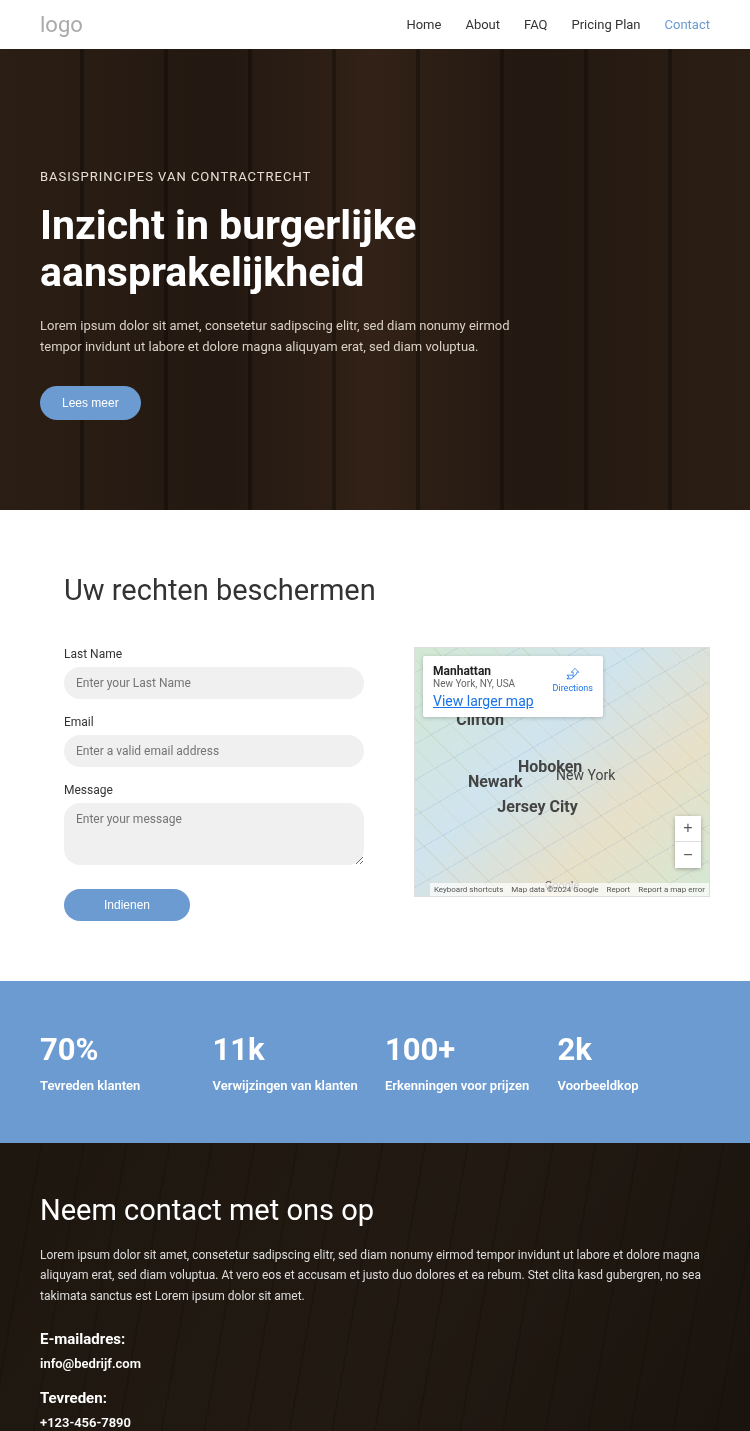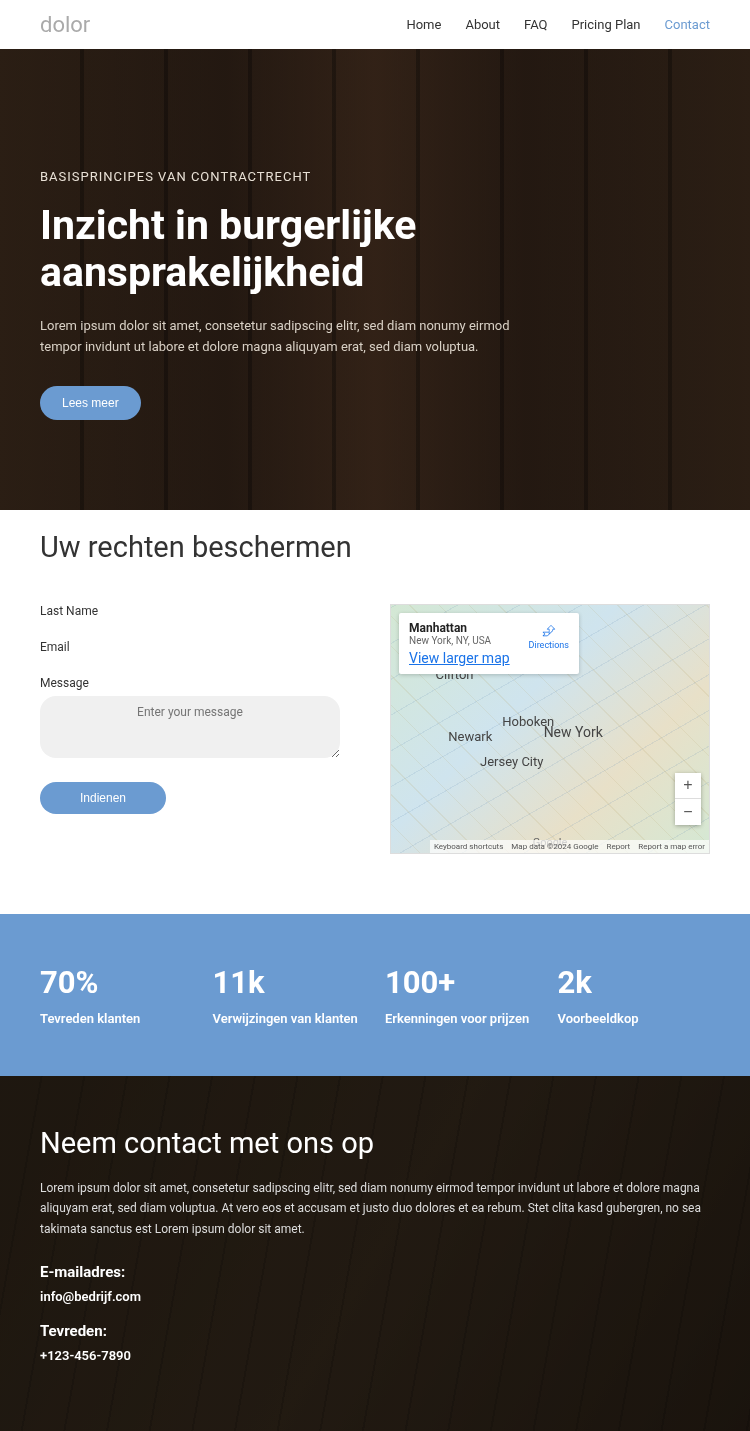--- a/index.html
+++ b/index.html
@@ -15,45 +15,45 @@
 
 .hero { position: relative; padding: 120px 40px 90px; color: #fff; background: linear-gradient(rgba(30,20,15,0.55), rgba(30,20,15,0.55)), linear-gradient(90deg, #3a2a1a 0%, #2a1e14 30%, #4a3220 50%, #2a1e14 70%, #3a2a1a 100%); overflow: hidden; }
 .hero::before { content:""; position:absolute; inset:0; background: repeating-linear-gradient(90deg, transparent 0 80px, rgba(0,0,0,0.3) 80px 84px); }
 .hero-content { position: relative; z-index: 1; max-width: 600px; }
 .hero .overline { font-size: 13px; letter-spacing: 1px; margin-bottom: 18px; color: #e8e0d5; }
 .hero h1 { font-size: 41px; font-weight: 700; line-height: 1.15; margin-bottom: 20px; }
 .hero .desc { font-size: 13px; line-height: 1.6; color: #d8d0c5; margin-bottom: 28px; max-width: 480px; }
 .btn-primary { display: inline-block; background: #6b9bd1; color: #fff; border: none; padding: 10px 22px; border-radius: 20px; font-size: 12px; cursor: pointer; text-align: center; }
 
 
-.contact-section { padding: 20px 40px 60px; background: #fff; }
+.contact-section { padding: 63px 40px 60px; background: #fff; margin-left: 24px; }
 .contact-section h2 { font-size: 29px; font-weight: 400; margin-bottom: 40px; }
 .contact-grid { display: flex; gap: 50px; }
 .form-col { flex: 0 0 300px; }
 .map-col { flex: 1; }
 .form-row { display: flex; gap: 12px; margin-bottom: 16px; }
 .form-group { flex: 1; }
 .form-group.full { width: 100%; }
 .form-group label { display: block; font-size: 12px; margin-bottom: 6px; color: #333; }
 .form-group input, .form-group textarea { width: 100%; padding: 9px 12px; border: none; border-radius: 16px; background: #f0f0f0; font-size: 12px; color: #555; font-family: inherit; }
-.form-group textarea { border-radius: 16px; min-height: 62px; resize: vertical; text-align: center; }
+.form-group textarea { border-radius: 16px; min-height: 62px; resize: vertical; }
 .btn-submit { background: #6b9bd1; color: #fff; border: none; padding: 9px 40px; border-radius: 18px; font-size: 12px; cursor: pointer; margin-top: 4px; }
 
 
 .map-box { position: relative; width: 100%; height: 250px; background: #cfe4ee; border: 1px solid #ddd; overflow: hidden; }
 .map-info { position: absolute; top: 8px; left: 8px; background: #fff; border-radius: 2px; padding: 8px 10px; box-shadow: 0 1px 4px rgba(0,0,0,0.2); font-size: 10px; width: 180px; }
 .map-info .title { font-weight: 700; font-size: 12px; color: #222; }
 .map-info .sub { color: #666; font-size: 10px; }
 .map-info .link { color: #1a73e8; font-size: 14px; margin-top: 4px; display: inline-block; }
 .map-dir { position: absolute; top: 8px; right: 0; text-align: center; }
 .map-dir .icon { color: #1a73e8; font-size: 16px; }
 .map-dir .lbl { color: #1a73e8; font-size: 9px; }
 .map-bg { position: absolute; inset: 0; background: linear-gradient(135deg, #d4e8d4 0%, #cfe4ee 40%, #e8e0c8 70%, #d4e8d4 100%); }
 .map-bg::after { content:""; position:absolute; inset:0; background: repeating-linear-gradient(45deg, transparent 0 20px, rgba(180,160,100,0.15) 20px 21px), repeating-linear-gradient(-30deg, transparent 0 30px, rgba(100,140,180,0.15) 30px 31px); }
-.map-city { position: absolute; font-size: 13px; color: #444; font-weight: 400; }
+.map-city { position: absolute; font-size: 16px; color: #444; font-weight: 700; }
 .map-city.ny { top: 48%; left: 48%; font-size: 14px; font-weight: 400; }
 .map-city.newark { top: 50%; left: 18%; }
 .map-city.clifton { top: 25%; left: 14%; }
 .map-city.hoboken { top: 44%; left: 35%; }
 .map-city.jersey { top: 60%; left: 28%; }
 .map-zoom { position: absolute; right: 8px; bottom: 28px; background: #fff; border-radius: 2px; box-shadow: 0 1px 4px rgba(0,0,0,0.3); }
 .map-zoom button { display: block; width: 26px; height: 26px; border: none; background: #fff; font-size: 16px; color: #555; cursor: pointer; }
 .map-zoom button:first-child { border-bottom: 1px solid #ddd; }
 .map-footer { position: absolute; bottom: 0; right: 0; font-size: 8px; color: #555; background: rgba(255,255,255,0.7); padding: 2px 4px; display: flex; gap: 8px; }
 .map-google { position:absolute; bottom:4px; left:50%; transform:translateX(-50%); font-size:11px; color:#666; }
@@ -70,21 +70,21 @@
 .contact-info > * { position: relative; z-index: 1; }
 .contact-info h2 { font-size: 29px; font-weight: 400; margin-bottom: 18px; }
 .contact-info p { font-size: 12px; line-height: 1.7; color: #ddd; margin-bottom: 24px; }
 .contact-info h4 { font-size: 15px; font-weight: 700; margin-bottom: 8px; }
 .contact-info .val { font-size: 13px; font-weight: 600; margin-bottom: 18px; }
 </style>
 </head>
 <body>
 
 <header class="header">
-  <div class="logo">dolor</div>
+  <div class="logo">logo</div>
   <nav class="nav">
     <a href="#">Home</a>
     <a href="#">About</a>
     <a href="#">FAQ</a>
     <a href="#">Pricing Plan</a>
     <a href="#" class="active">Contact</a>
   </nav>
 </header>
 
 <section class="hero">
@@ -96,25 +96,27 @@
   </div>
 </section>
 
 <section class="contact-section">
   <h2>Uw rechten beschermen</h2>
   <div class="contact-grid">
     <div class="form-col">
       <div class="form-row">
         <div class="form-group">
           <label>Last Name</label>
+          <input type="text" placeholder="Enter your Last Name" style="">
         </div>
       </div>
       <div class="form-row">
         <div class="form-group full">
           <label>Email</label>
+          <input type="email" placeholder="Enter a valid email address" style="">
         </div>
       </div>
       <div class="form-row">
         <div class="form-group full">
           <label>Message</label>
           <textarea placeholder="Enter your message" style=""></textarea>
         </div>
       </div>
       <button class="btn-submit">Indienen</button>
     </div>

